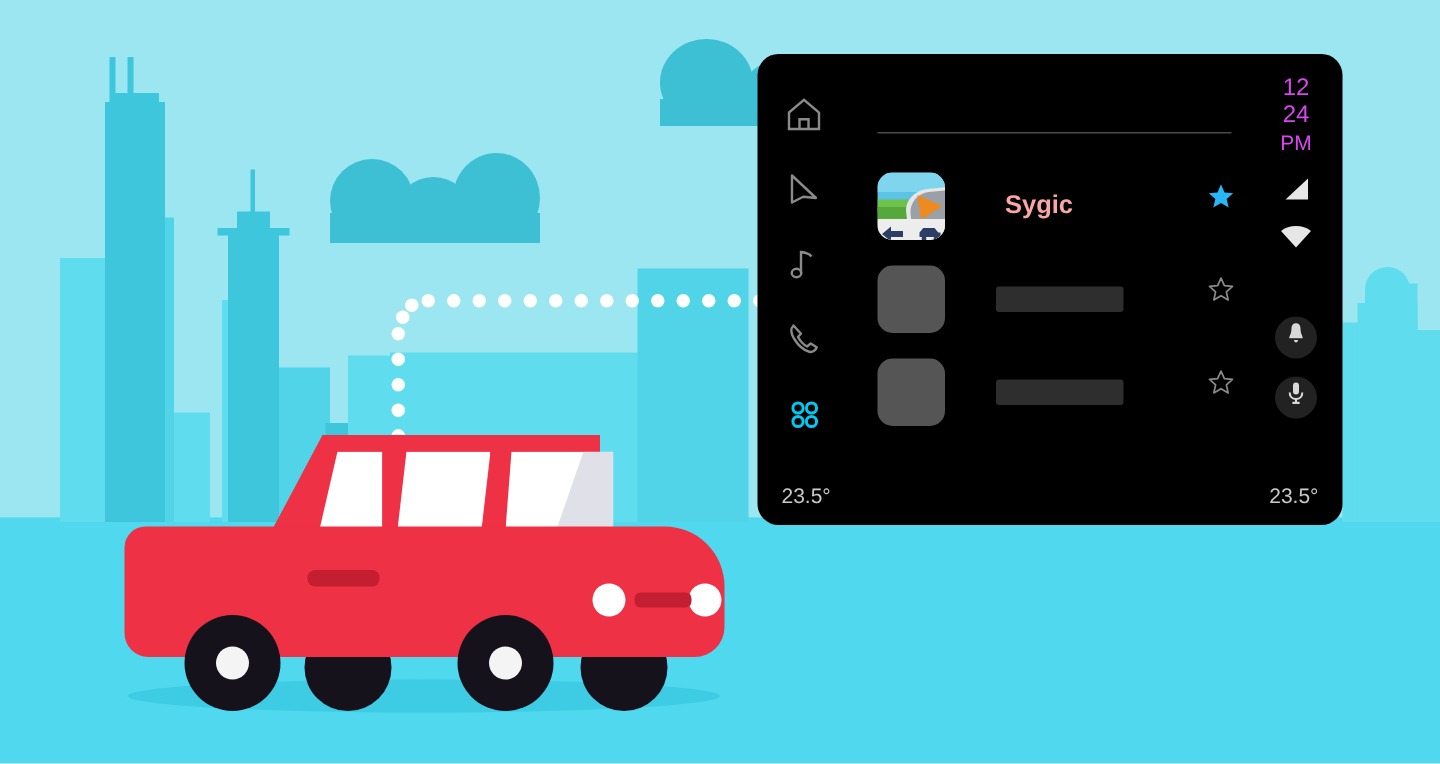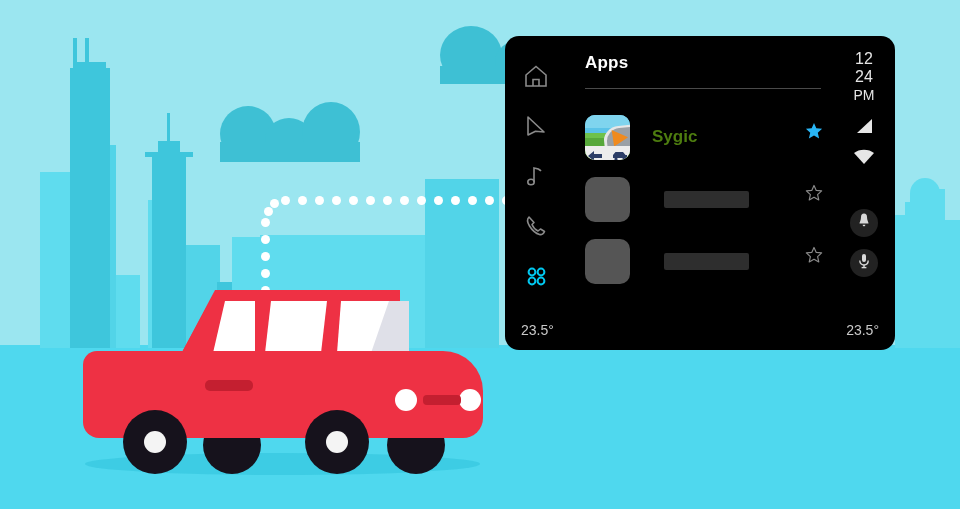--- a/index.html
+++ b/index.html
@@ -137,21 +137,21 @@
     background:#4A4A4A;
   }
   
   #app-list { position:absolute; left:18px; top:70px; right:0; }
   .app-row { position:relative; height:62px; display:flex; align-items:center; }
   .app-icon {
     width:45px; height:45px; border-radius:10px; overflow:hidden; flex:none;
     position:relative; background:#555555;
   }
   .app-label {
-    margin-left:22px; color:#4d7c0f; font-size:17px; font-weight:bold;text-align:right;
+    margin-left:40px; color:#fca5a5; font-size:17px; font-weight:bold;text-align:right;
   }
   .app-bar {
     margin-left:34px; width:85px; height:17px; background:#2E2E2E; border-radius:2px;
   }
   .app-star { position:absolute; left:220px; top:16px; width:18px; height:18px; }
   
   .sygic-sky   { position:absolute; left:0; top:0; width:100%; height:58%; background:#5BC3E8; }
   .sygic-sky2  { position:absolute; left:0; top:0; width:100%; height:30%; background:#7FD4EE; }
   .sygic-grass { position:absolute; left:0; top:40%; width:100%; height:60%; background:#6EC14B; }
   .sygic-grass2{ position:absolute; left:0; top:52%; width:100%; height:48%; background:#57A83B; }
@@ -174,21 +174,21 @@
   }
   .sygic-btn {
     position:absolute; bottom:2px; width:40%; height:24%;
     display:flex; align-items:center; justify-content:center;
   }
   
   #status-rail {
     position:absolute; right:0; top:0; width:62px; height:100%;
     display:flex; flex-direction:column; align-items:center;
   }
-  #clock { margin-top:14px; text-align:center; color:#e5e5e5; line-height:1.15; }
+  #clock { margin-top:14px; text-align:center; color:#d946ef; line-height:1.15; }
   #clock div { font-size:16px; }
   #clock .ampm { font-size:14px; }
   #signal-icon { margin-top:14px; }
   #wifi-icon { margin-top:10px; }
   .round-btn {
     width:28px; height:28px; border-radius:50%; background:#222222;
     display:flex; align-items:center; justify-content:center; margin-top:12px;
   }
   
   #temp-left {
@@ -347,23 +347,20 @@
             <circle cx="9" cy="18" r="3.4"></circle>
             <circle cx="18" cy="18" r="3.4"></circle>
           </svg>
         </span>
       </div>
 
     </div>
 
     <div id="content">
 
-      <div id="header-row">
-        <div id="screen-title">Apps</div>
-      </div>
       <div id="title-divider"></div>
 
       <div id="app-list">
 
         <div class="app-row">
           <div class="app-icon">
             <div class="sygic-sky"></div>
             <div class="sygic-sky2"></div>
             <div class="sygic-grass"></div>
             <div class="sygic-grass2"></div>

